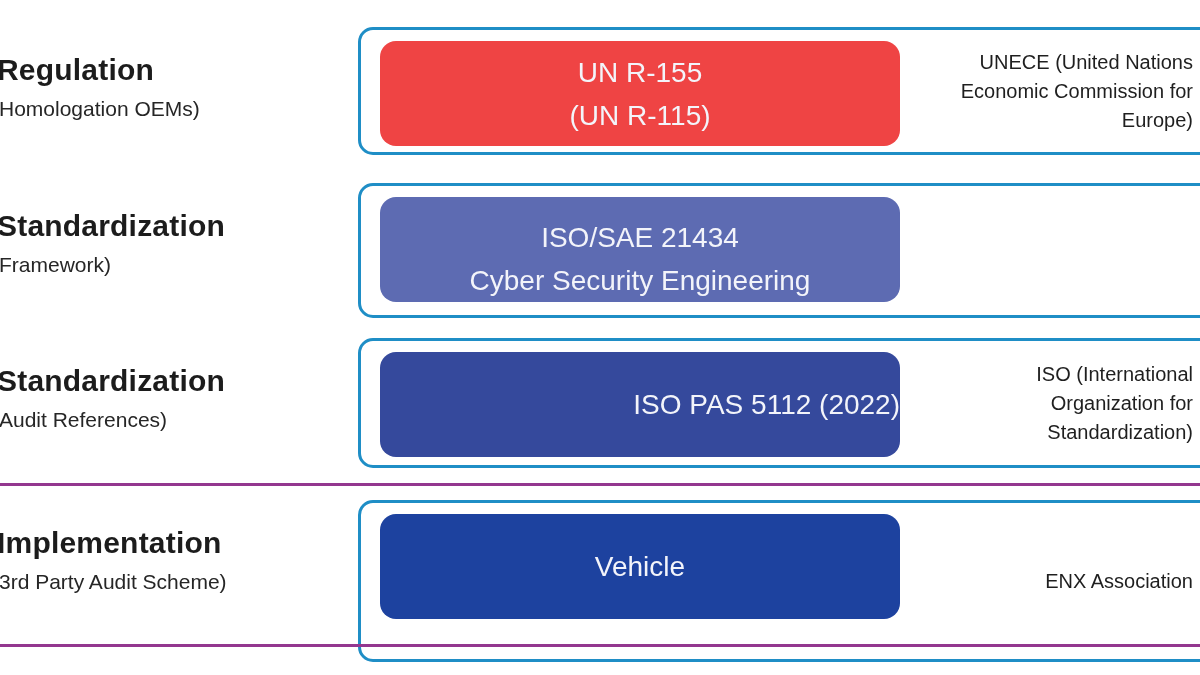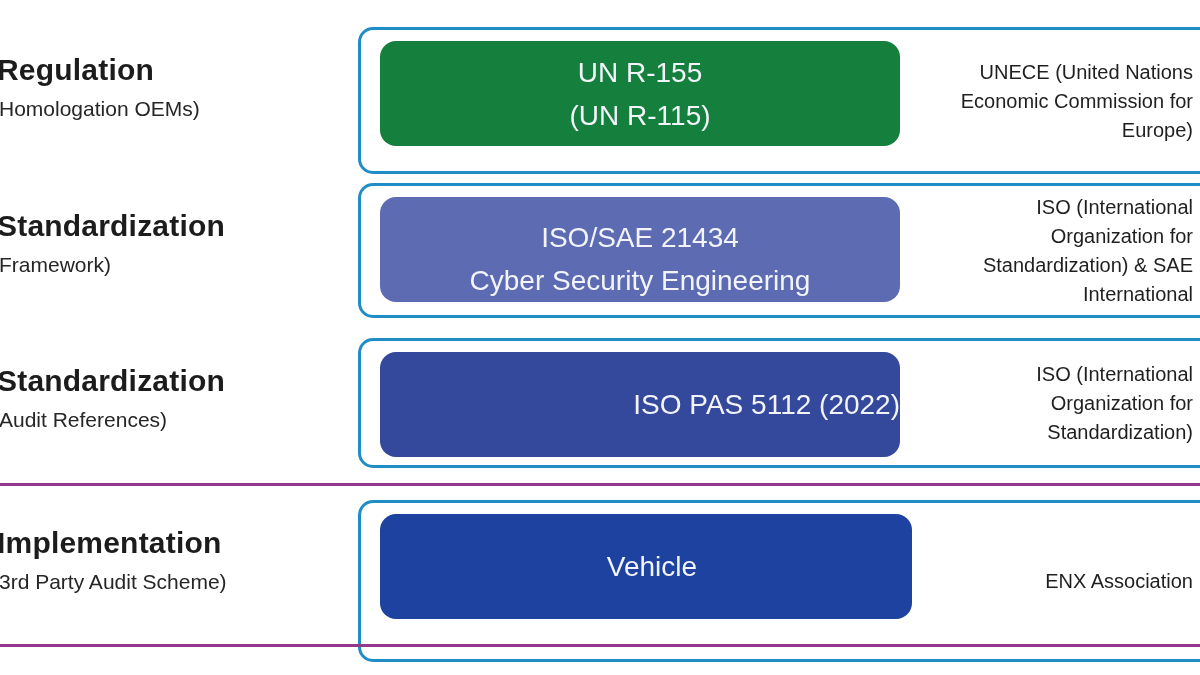--- a/index.html
+++ b/index.html
@@ -5,21 +5,21 @@
   html,body{margin:0;padding:0;}
   body{
     width:1200px;height:675px;
     background:#ffffff;
     font-family:"Liberation Sans", sans-serif;
     position:relative;
     overflow:hidden;
     color:#1f1f1f;
   }
   .row{position:absolute;left:0;width:1200px;}
-  .row1{top:27px;height:147px;}
+  .row1{top:27px;height:128px;}
   .row2{top:183px;height:135px;}
   .row3{top:338px;height:130px;}
   .row4{top:500px;height:162px;}
 
   .left-label{position:absolute;left:0;top:25px;width:350px;}
   .label-title{
     font-size:30px;font-weight:700;line-height:36px;
     letter-spacing:.2px;margin-left:-3px;white-space:nowrap;
     color:#1c1c1c;
   }
@@ -56,39 +56,38 @@
 </style>
 </head>
 <body style="--frame: #1f8ec6; --divider: #93378f; --boxtext: #f3f4fa;">
 
 <div class="row row1">
   <div class="left-label">
     <div class="label-title">Regulation</div>
     <div class="label-subtitle">(Homologation OEMs)</div>
   </div>
   <div class="frame">
-    <div class="pill" style="background-color: #15803d;">
+    <div class="pill" style="background-color: #ef4444;">
       <div>UN R-155</div>
       <div>(UN R-115)</div>
     </div>
     <div class="org">UNECE (United Nations Economic Commission for Europe)</div>
   </div>
 </div>
 
 <div class="row row2">
   <div class="left-label">
     <div class="label-title">Standardization</div>
     <div class="label-subtitle">(Framework)</div>
   </div>
   <div class="frame">
     <div class="pill" style="background-color: rgb(93, 107, 178); justify-content: flex-end;">
       <div>ISO/SAE 21434</div>
       <div>Cyber Security Engineering</div>
     </div>
-    <div class="org">ISO (International Organization for Standardization) &amp; SAE International</div>
   </div>
 </div>
 
 <div class="row row3">
   <div class="left-label">
     <div class="label-title">Standardization</div>
     <div class="label-subtitle">(Audit References)</div>
   </div>
   <div class="frame">
     <div class="pill" style="background-color: rgb(53, 73, 156); align-items: flex-end;">
@@ -100,20 +99,20 @@
 </div>
 
 <div class="divider divider1"></div>
 
 <div class="row row4">
   <div class="left-label">
     <div class="label-title">Implementation</div>
     <div class="label-subtitle">(3rd Party Audit Scheme)</div>
   </div>
   <div class="frame">
-    <div class="pill" style="background-color: rgb(29, 66, 159); padding-left: 12px;">
+    <div class="pill" style="background-color: rgb(29, 66, 159);">
       <div>Vehicle</div>
     </div>
     <div class="org">ENX Association</div>
   </div>
 </div>
 
 <div class="divider divider2"></div>
 
 </body></html>

